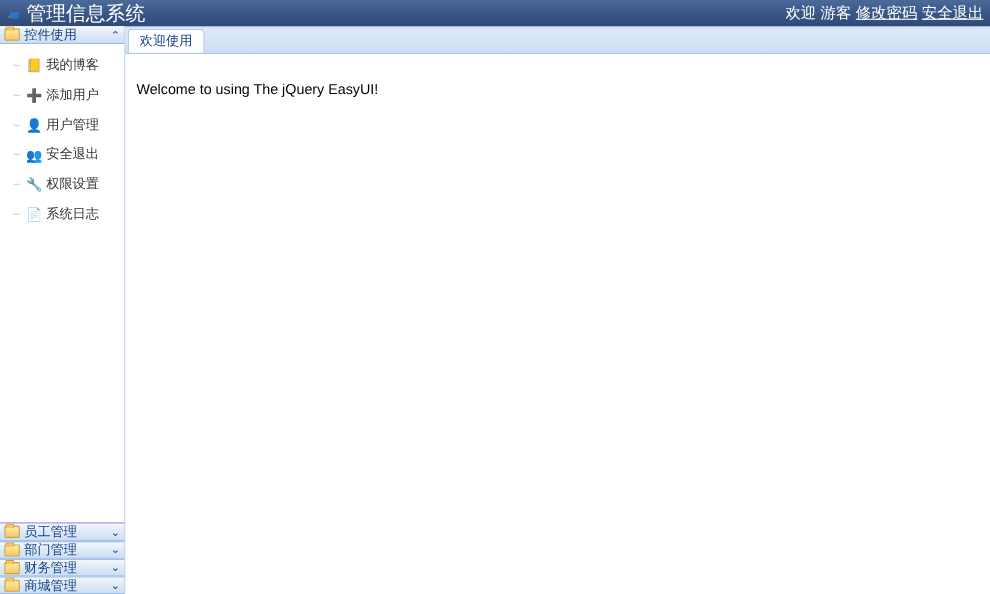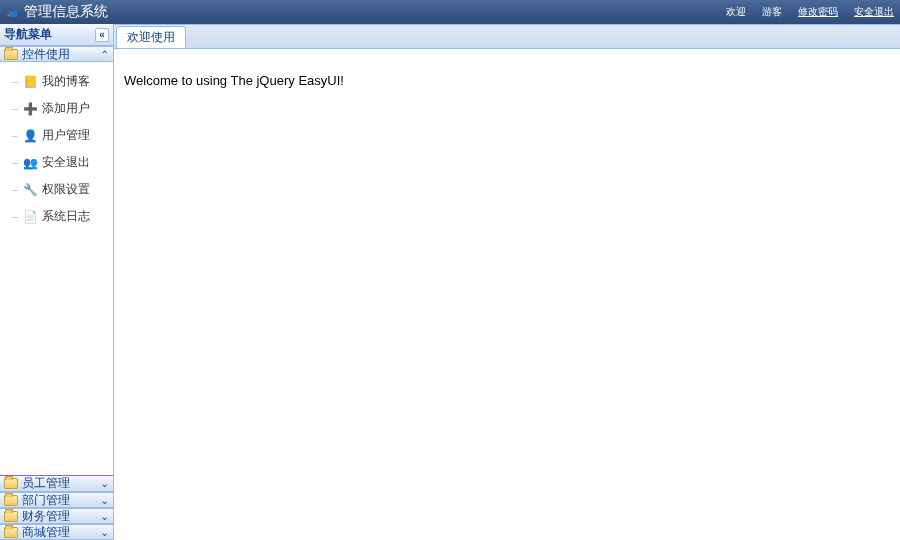--- a/index.html
+++ b/index.html
@@ -7,22 +7,22 @@
   
   .header {
     height: 24px;
     background: linear-gradient(to bottom, #4a6a9a 0%, #3a5788 50%, #2f4a78 100%);
     color: #fff;
     display: flex;
     align-items: center;
     justify-content: space-between;
     padding: 0 6px;
   }
-  .header .title { display: flex; align-items: center; gap: 4px; font-size: 14px; }
-  .header .right { display: flex; align-items: center; gap: 16px; font-size: 10px; justify-content: space-between; }
+  .header .title { display: flex; align-items: center; gap: 4px; font-size: 18px; }
+  .header .right { display: flex; align-items: center; gap: 4px; font-size: 14px; justify-content: space-between; }
   .header .right a { color: #fff; text-decoration: underline; cursor: pointer; }
   
   .logo-icon {
     width: 14px; height: 14px;
     display: inline-block;
     position: relative;
   }
   .logo-icon::before {
     content:""; position:absolute; top:1px; left:1px;
     border:5px solid transparent; border-bottom-color:#d97a2a;
@@ -153,24 +153,20 @@
   <div class="right">
     <span>欢迎</span>
     <span>游客</span>
     <a>修改密码</a>
     <a>安全退出</a>
   </div>
 </div>
 
 <div class="body">
   <div class="sidebar">
-    <div class="panel-header">
-      <span>导航菜单</span>
-      <span class="collapse-btn">«</span>
-    </div>
 
     <div class="accordion-hdr">
       <span class="hdr-left">
         <span class="folder-icon"></span>
         <span>控件使用</span>
       </span>
       <span class="chev">⌃</span>
     </div>
     <div class="tree">
       <div class="tree-item">

